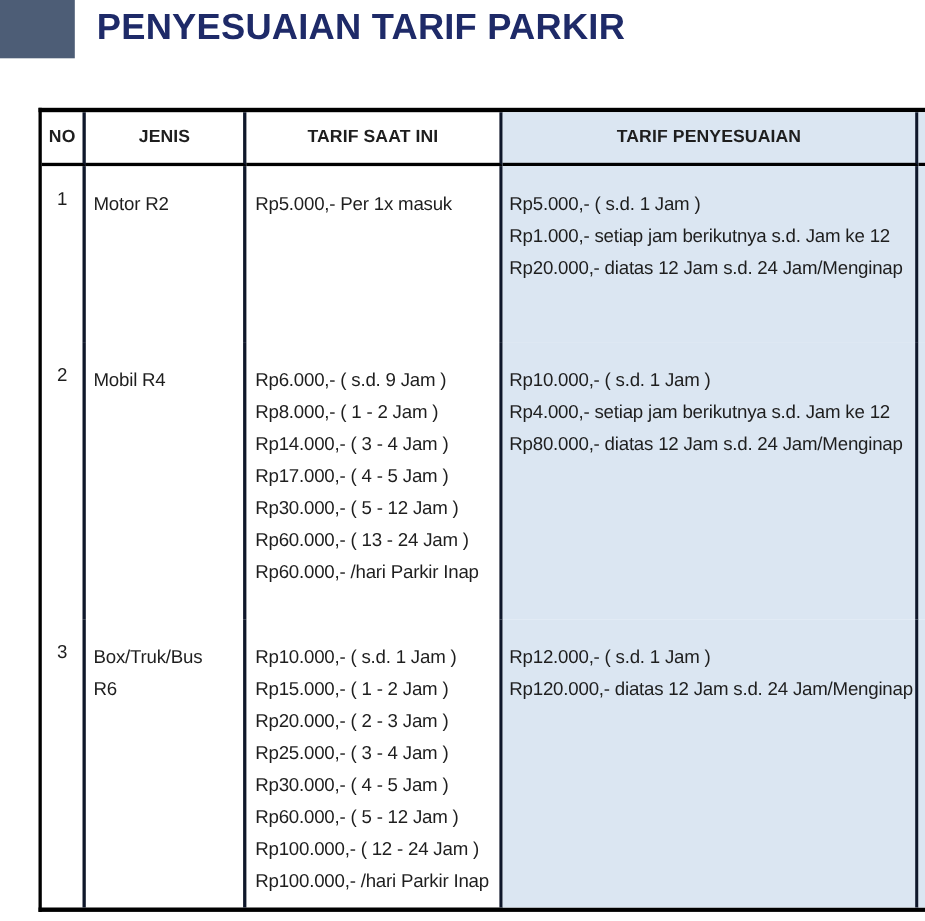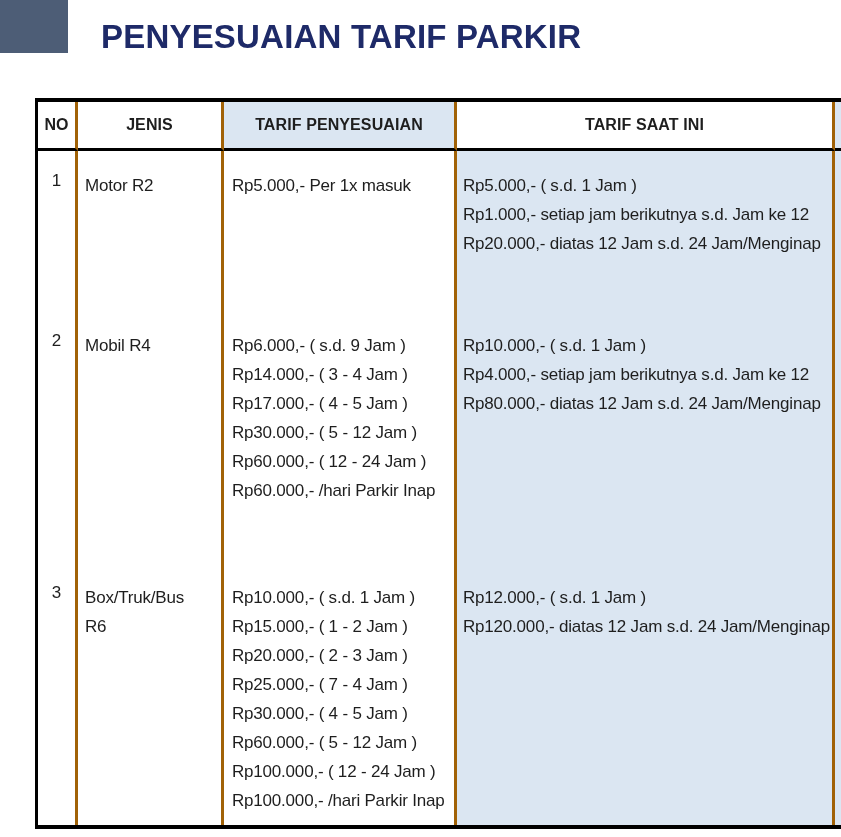--- a/index.html
+++ b/index.html
@@ -15,40 +15,40 @@
     background: #ffffff;
   }
 
   
   .accent-square {
     position: absolute; left: 0; top: 0;
     width: 68px; height: 53px;
   }
   .page-title {
     position: absolute; left: 88px; top: 2px;
-    margin: 13px;
+    margin: 0;
     font-size: 33px; font-weight: bold;
     letter-spacing: 0.2px;
     line-height: 44px;
     white-space: nowrap;
   }
 
   
   .tbl {
     position: absolute; left: 35px; top: 98px;
     display: grid;
     grid-template-columns: 40px 146px 233px 378px 1fr;
     grid-template-rows: 49px 160px 252px 262px;
     width: 860px;
     border-top: 4px solid #000;
     border-left: 3px solid #000;
     border-bottom: 4px solid #000;
     color: #1e1e1e;
   }
-  .cell { border-right: 3px solid #a16207; box-sizing: border-box; overflow: visible; }
+  .cell { border-right: 3px solid #0f172a; box-sizing: border-box; overflow: visible; }
   .c-sliver { border-right: none; }
   .th {
     border-bottom: 3px solid #000;
     display: flex; align-items: center; justify-content: center;
     font-weight: bold; font-size: 16px;
     letter-spacing: 0.1px;
   }
   .td { padding-top: 20px; font-size: 17px; }
   .c-no.td { text-align: center; padding-left: 0; }
   .c-jenis.td { padding-left: 7px; }
@@ -61,22 +61,22 @@
 
 <div class="page">
 
   <div class="accent-square" style="background: rgb(77, 93, 118);"></div>
   <h1 class="page-title" style="color: rgb(30, 42, 104);">PENYESUAIAN TARIF PARKIR</h1>
 
   <div class="tbl">
 
     <div class="cell th c-no">NO</div>
     <div class="cell th c-jenis">JENIS</div>
+    <div class="cell th c-cur">TARIF SAAT INI</div>
     <div class="cell th c-adj blue" style="background: rgb(219, 230, 242);">TARIF PENYESUAIAN</div>
-    <div class="cell th c-cur">TARIF SAAT INI</div>
     <div class="cell th c-sliver blue" style="background: rgb(219, 230, 242);"></div>
 
     <div class="cell td c-no r0">1</div>
     <div class="cell td c-jenis r0">
       <div class="line">Motor R2</div>
     </div>
     <div class="cell td c-cur r0">
       <div class="line">Rp5.000,- Per 1x masuk</div>
     </div>
     <div class="cell td c-adj r0 blue" style="background: rgb(219, 230, 242);">
@@ -85,43 +85,44 @@
       <div class="line">Rp20.000,- diatas 12 Jam s.d. 24 Jam/Menginap</div>
     </div>
     <div class="cell td c-sliver r0 blue" style="background: rgb(219, 230, 242);"></div>
 
     <div class="cell td c-no r1">2</div>
     <div class="cell td c-jenis r1">
       <div class="line">Mobil R4</div>
     </div>
     <div class="cell td c-cur r1">
       <div class="line">Rp6.000,- ( s.d. 9 Jam )</div>
+      <div class="line">Rp8.000,- ( 1 - 2 Jam )</div>
       <div class="line">Rp14.000,- ( 3 - 4 Jam )</div>
       <div class="line">Rp17.000,- ( 4 - 5 Jam )</div>
       <div class="line">Rp30.000,- ( 5 - 12 Jam )</div>
-      <div class="line">Rp60.000,- ( 12 - 24 Jam )</div>
+      <div class="line">Rp60.000,- ( 13 - 24 Jam )</div>
       <div class="line">Rp60.000,- /hari Parkir Inap</div>
     </div>
     <div class="cell td c-adj r1 blue" style="background: rgb(219, 230, 242);">
       <div class="line">Rp10.000,- ( s.d. 1 Jam )</div>
       <div class="line">Rp4.000,- setiap jam berikutnya s.d. Jam ke 12</div>
       <div class="line">Rp80.000,- diatas 12 Jam s.d. 24 Jam/Menginap</div>
     </div>
     <div class="cell td c-sliver r1 blue" style="background: rgb(219, 230, 242);"></div>
 
     <div class="cell td c-no r2">3</div>
     <div class="cell td c-jenis r2">
       <div class="line">Box/Truk/Bus</div>
       <div class="line">R6</div>
     </div>
     <div class="cell td c-cur r2">
       <div class="line">Rp10.000,- ( s.d. 1 Jam )</div>
       <div class="line">Rp15.000,- ( 1 - 2 Jam )</div>
       <div class="line">Rp20.000,- ( 2 - 3 Jam )</div>
-      <div class="line">Rp25.000,- ( 7 - 4 Jam )</div>
+      <div class="line">Rp25.000,- ( 3 - 4 Jam )</div>
       <div class="line">Rp30.000,- ( 4 - 5 Jam )</div>
       <div class="line">Rp60.000,- ( 5 - 12 Jam )</div>
       <div class="line">Rp100.000,- ( 12 - 24 Jam )</div>
       <div class="line">Rp100.000,- /hari Parkir Inap</div>
     </div>
     <div class="cell td c-adj r2 blue" style="background: rgb(219, 230, 242);">
       <div class="line">Rp12.000,- ( s.d. 1 Jam )</div>
       <div class="line">Rp120.000,- diatas 12 Jam s.d. 24 Jam/Menginap</div>
     </div>
     <div class="cell td c-sliver r2 blue" style="background: rgb(219, 230, 242);"></div>

